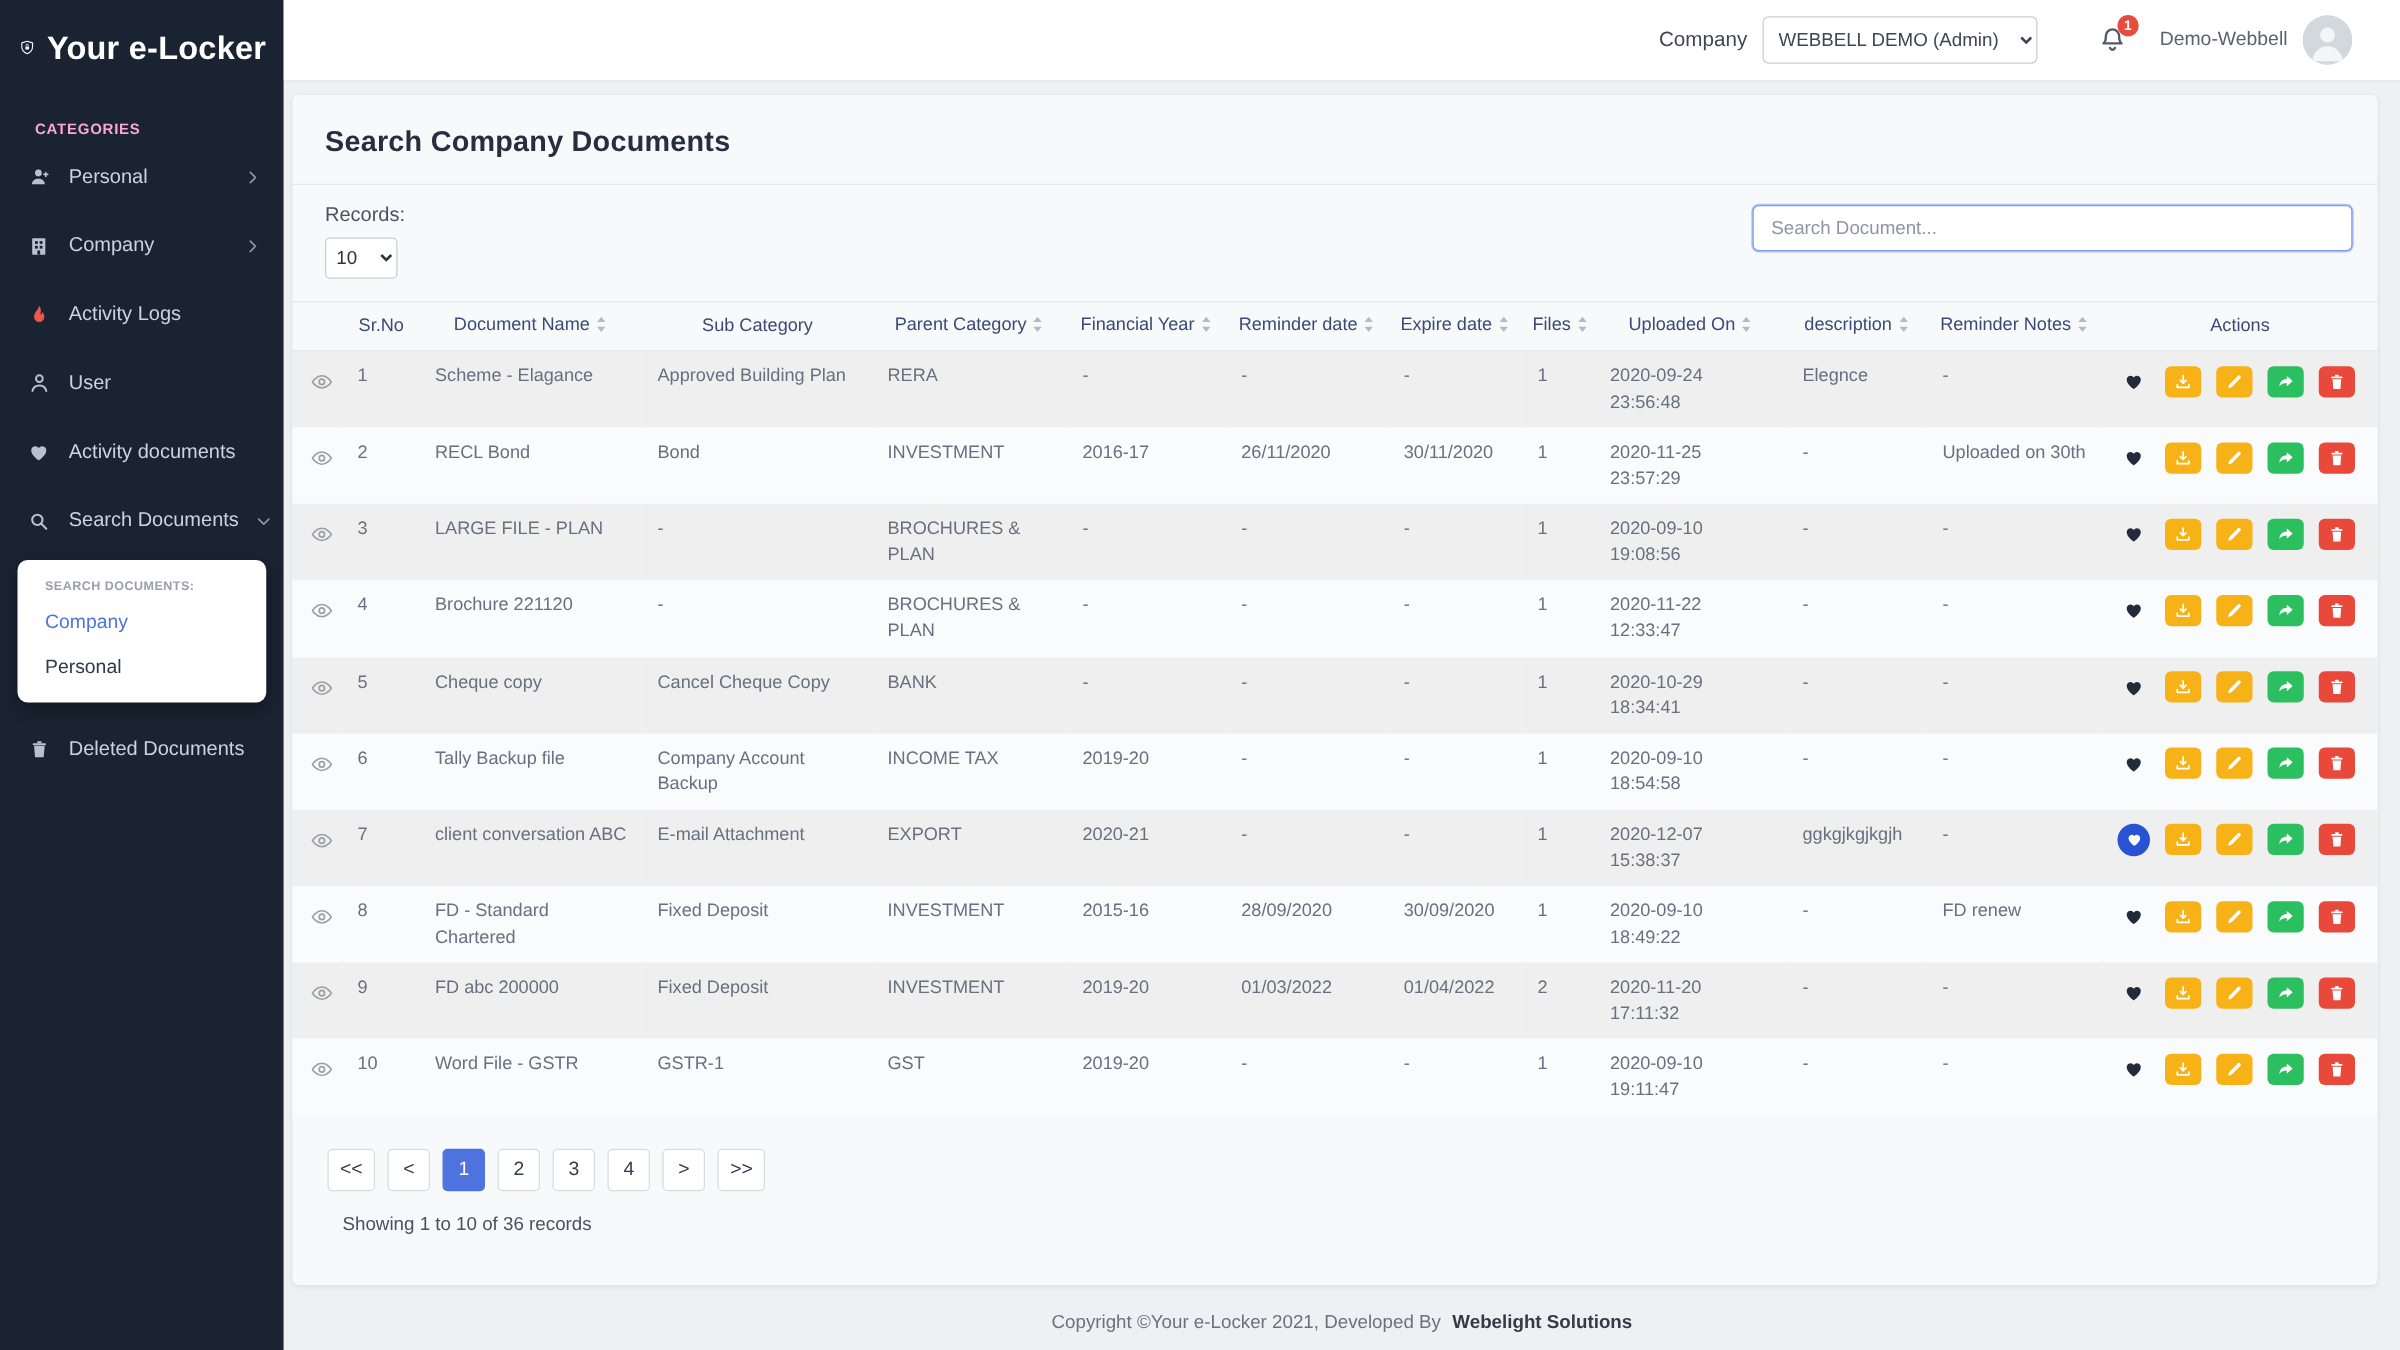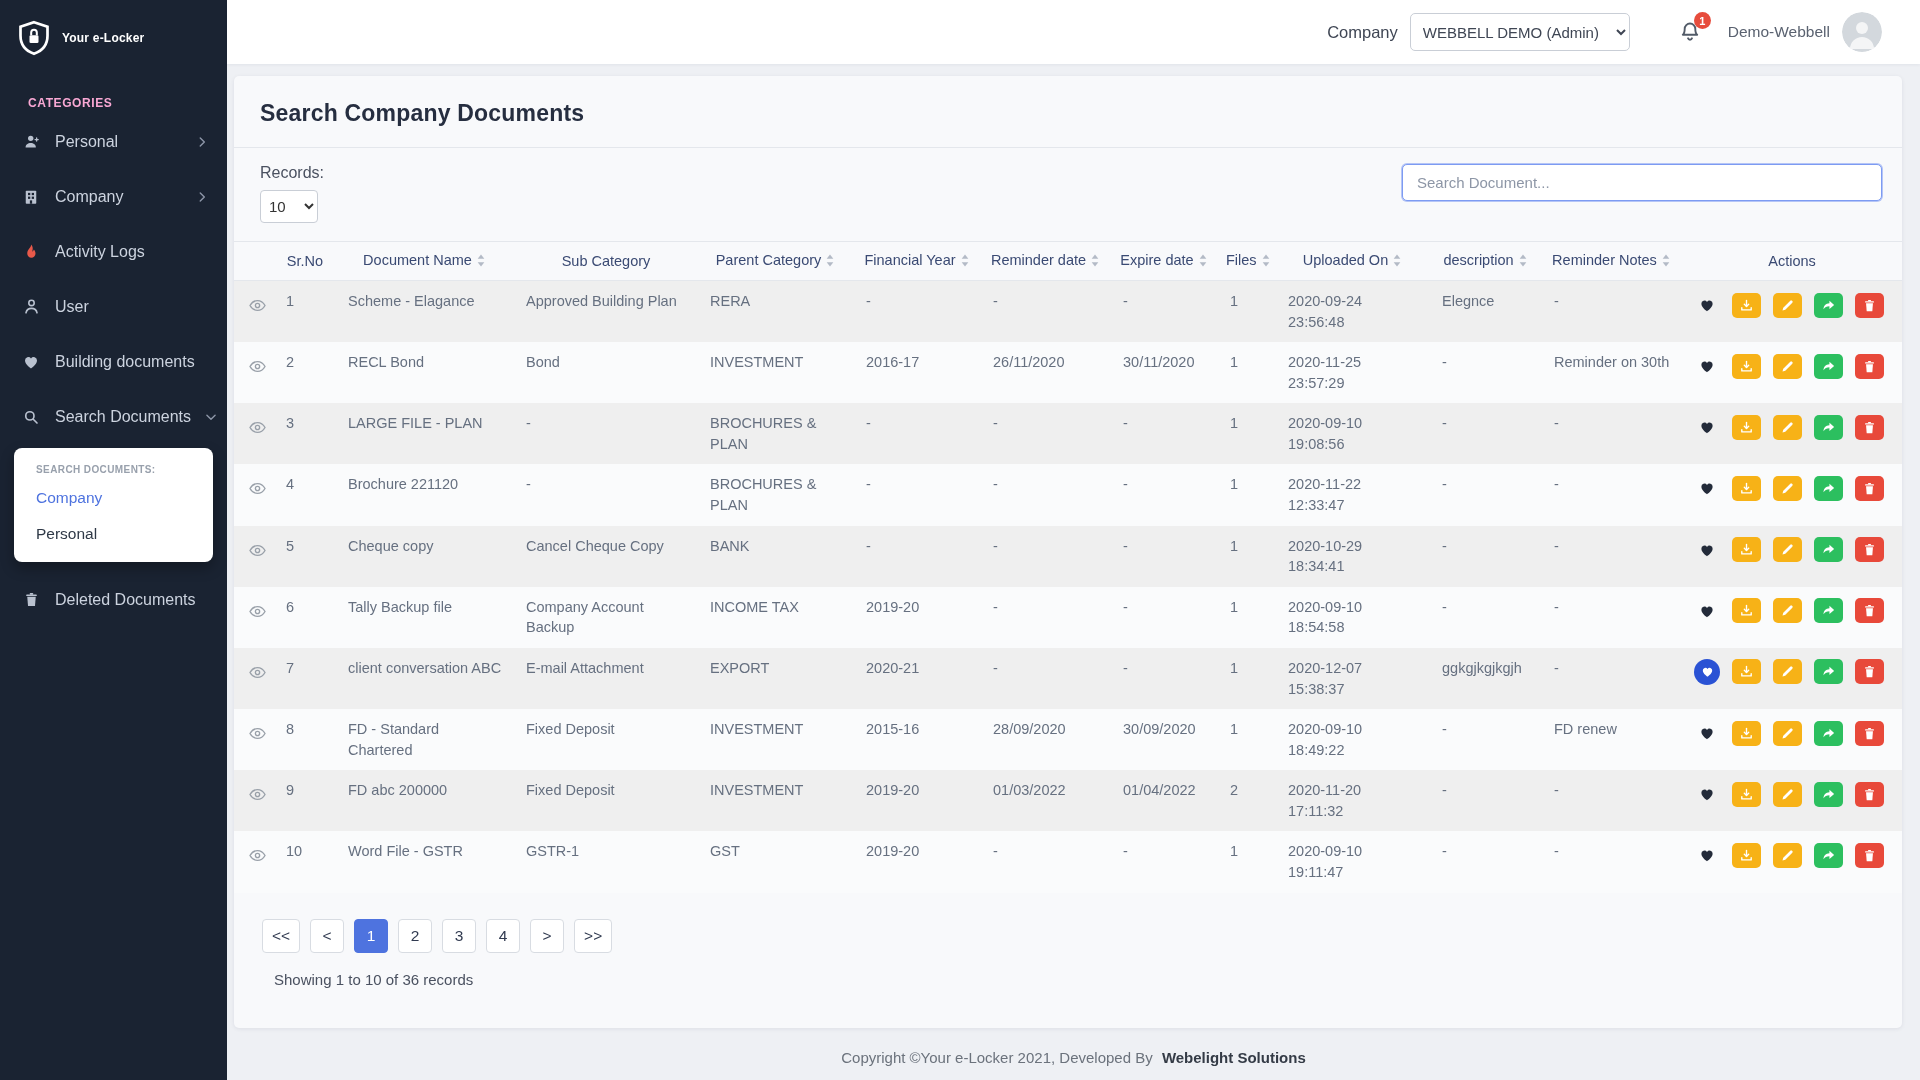--- a/index.html
+++ b/index.html
@@ -3,21 +3,21 @@
 <meta charset="utf-8">
 <style>
   * { margin:0; padding:0; box-sizing:border-box; }
   html,body { width:1920px; height:1080px; overflow:hidden; }
   body { font-family:"Liberation Sans", sans-serif; background:#eef0f4; color:#333; }
   .app { display:flex; width:1920px; min-height:1080px; }
 
   
   .sidebar { width:227px; flex-shrink:0; background:#1a2332; min-height:1080px; }
   .logo { display:flex; align-items:center; gap:10px; padding:20px 14px 18px 16px; margin-bottom:6px; cursor:pointer; }
-  .logo-text { color:#fff; font-size:12px; font-weight:700; letter-spacing:.2px; white-space:nowrap; }
+  .logo-text { color:#fff; font-size:26px; font-weight:700; letter-spacing:.2px; white-space:nowrap; }
   .nav-item { display:flex; align-items:center; gap:13px; height:55px; padding:0 18px 0 20px; color:#ccd3df; font-size:16px; text-decoration:none; cursor:pointer; }
   .nav-item.dashboard { color:#ffffff; font-weight:700; }
   .nav-icon { width:22px; display:flex; justify-content:center; align-items:center; color:#b9c1cf; flex-shrink:0; }
   .nav-icon svg { display:block; }
   .nav-label { white-space:nowrap; }
   .chev { margin-left:auto; color:#8d96a8; display:flex; }
   .chev.down svg { transform:rotate(90deg); }
   .nav-section { padding:16px 28px 4px; font-size:12px; font-weight:700; color:#f9a8d4; letter-spacing:.6px; }
   .submenu { background:#fff; margin:4px 14px 10px 14px; border-radius:8px; padding:8px 0 10px; box-shadow:0 6px 14px rgba(0,0,0,.30); }
   .submenu-title { padding:8px 22px 5px; font-size:10px; font-weight:700; color:#98a0ac; letter-spacing:.4px; }
@@ -151,21 +151,21 @@
       </span>
       <span class="nav-label">User</span>
     </a>
 
     <a class="nav-item">
       <span class="nav-icon">
         <svg width="18" height="18" viewBox="0 0 24 24">
             <path d="M12 20.5S4 15.3 4 9.9A4.4 4.4 0 0 1 12 7.3a4.4 4.4 0 0 1 8 2.6c0 5.4-8 10.6-8 10.6z" fill="currentColor"></path>
           </svg>
       </span>
-      <span class="nav-label">Building documents</span>
+      <span class="nav-label">Activity documents</span>
     </a>
 
     <a class="nav-item">
       <span class="nav-icon">
         <svg width="18" height="18" viewBox="0 0 24 24">
             <circle cx="10.5" cy="10.5" r="5.5" fill="none" stroke="currentColor" stroke-width="2.2"></circle>
             <path d="M15 15l5 5" stroke="currentColor" stroke-width="2.2" stroke-linecap="round"></path>
           </svg>
       </span>
       <span class="nav-label">Search Documents</span>
@@ -360,21 +360,21 @@
     <td>2</td>
     <td>RECL Bond</td>
     <td>Bond</td>
     <td>INVESTMENT</td>
     <td>2016-17</td>
     <td>26/11/2020</td>
     <td>30/11/2020</td>
     <td>1</td>
     <td>2020-11-25 23:57:29</td>
     <td>-</td>
-    <td>Reminder on 30th</td>
+    <td>Uploaded on 30th</td>
     <td class="actions-cell">
       <button class="fav-btn">
         <svg viewBox="0 0 24 24">
                       <path d="M12 20.3S4.5 15.4 4.5 10.3A4.1 4.1 0 0 1 12 7.9a4.1 4.1 0 0 1 7.5 2.4c0 5.1-7.5 10-7.5 10z"></path>
                     </svg>
       </button>
       <button class="act-btn btn-yellow">
         <svg viewBox="0 0 24 24" fill="none" stroke="#fff" stroke-width="2.2" stroke-linecap="round" stroke-linejoin="round">
                       <path d="M12 4v9"></path>
                       <path d="M8.5 10L12 13.5 15.5 10"></path>

